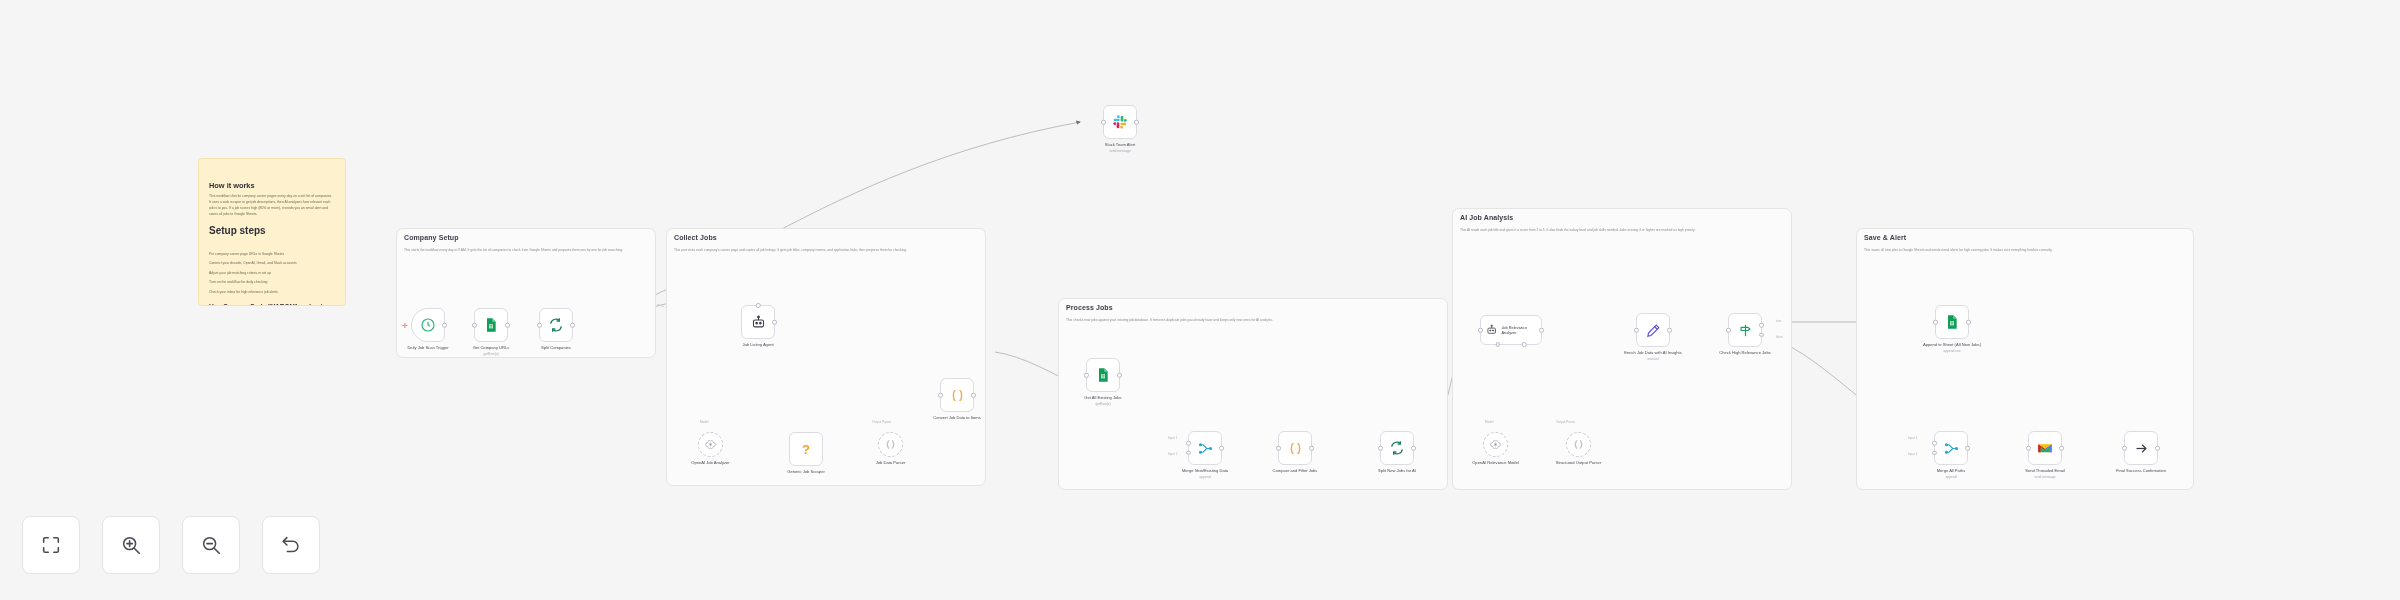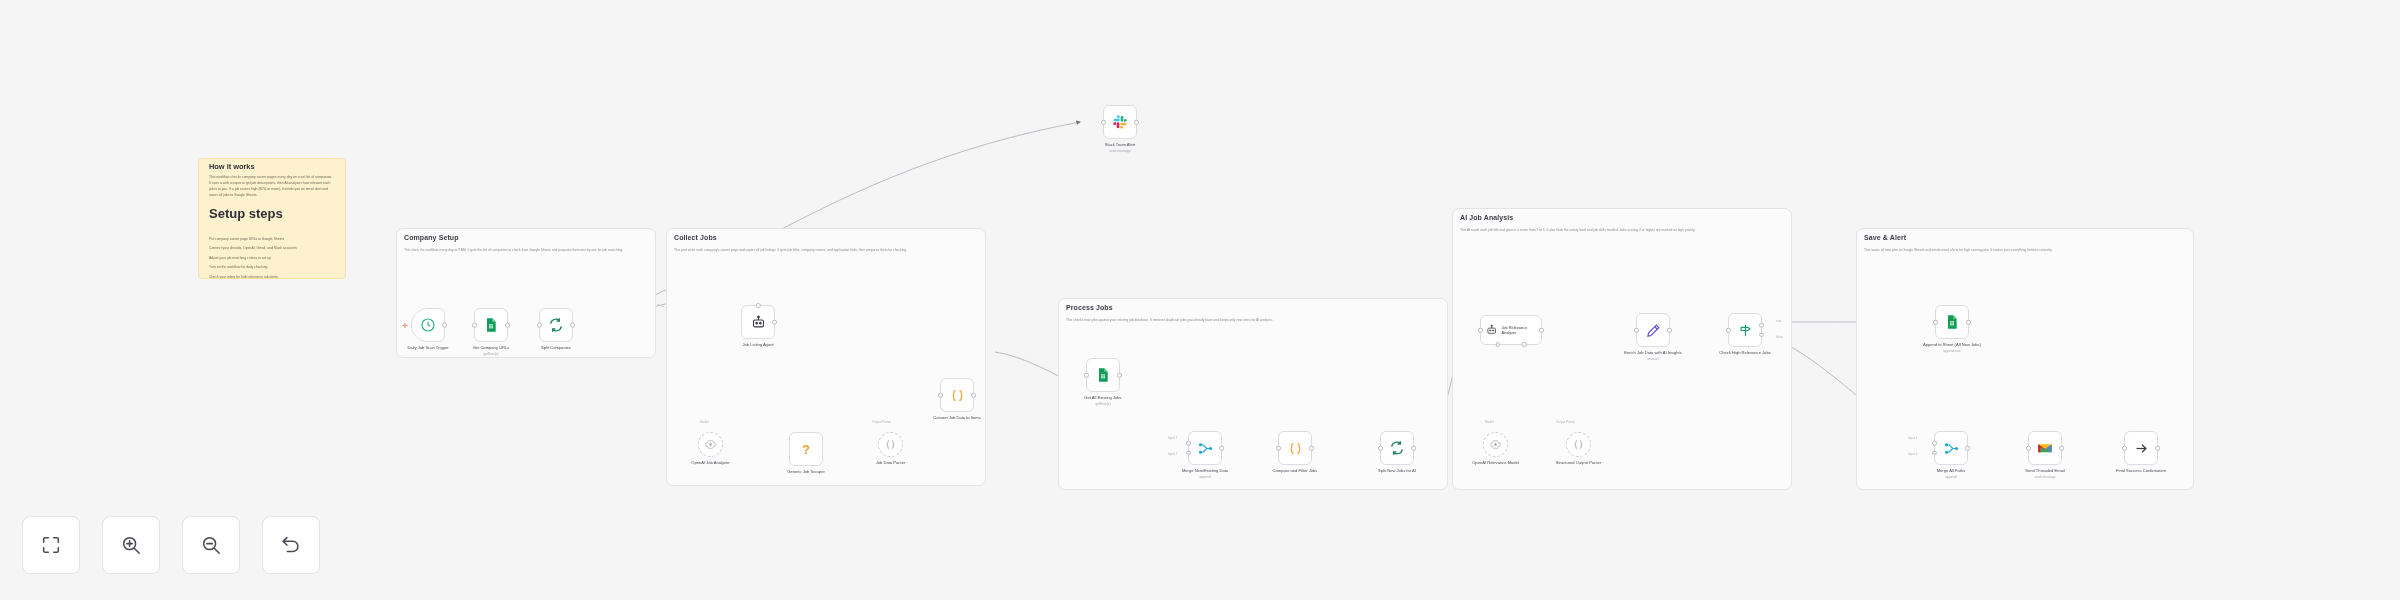--- a/index.html
+++ b/index.html
@@ -36,29 +36,29 @@
   .group-desc {
     position: absolute;
     color: #8a8a94;
     line-height: 1.45;
   }
 
   
   #sticky {
     position: absolute;
     left: 198px; top: 158px;
-    width: 148px; height: 121px;
+    width: 148px; height: 148px;
     background: #fdf2cd;
     border: 1px solid #f3e2ab;
     border-radius: 4px;
-    padding: 3px 10px;
+    padding: 22px 10px;
     overflow: hidden;
   }
   #sticky h3 { font-size: 7.4px; color: #2f2f38; margin-bottom: 4px; }
-  #sticky h4 { font-size: 13px; color: #2f2f38; margin: 7px 0 16px; }
+  #sticky h4 { font-size: 10px; color: #2f2f38; margin: 7px 0 16px; }
   #sticky p  { font-size: 3.4px; color: #6f6a57; line-height: 1.75; margin-bottom: 4px; }
   #sticky .step { font-size: 3.4px; color: #6f6a57; line-height: 1.75; margin-bottom: 3.5px; }
   #sticky .promo { font-size: 6.6px; font-weight: bold; color: #2f2f38; line-height: 1.35; margin-top: 7px; }
   #sticky .link { font-size: 3.6px; color: #e8663c; margin-top: 7px; text-decoration: underline; }
 
   
   .node {
     position: absolute;
     background: #fff;
     border: 1px solid #dcdce2;

